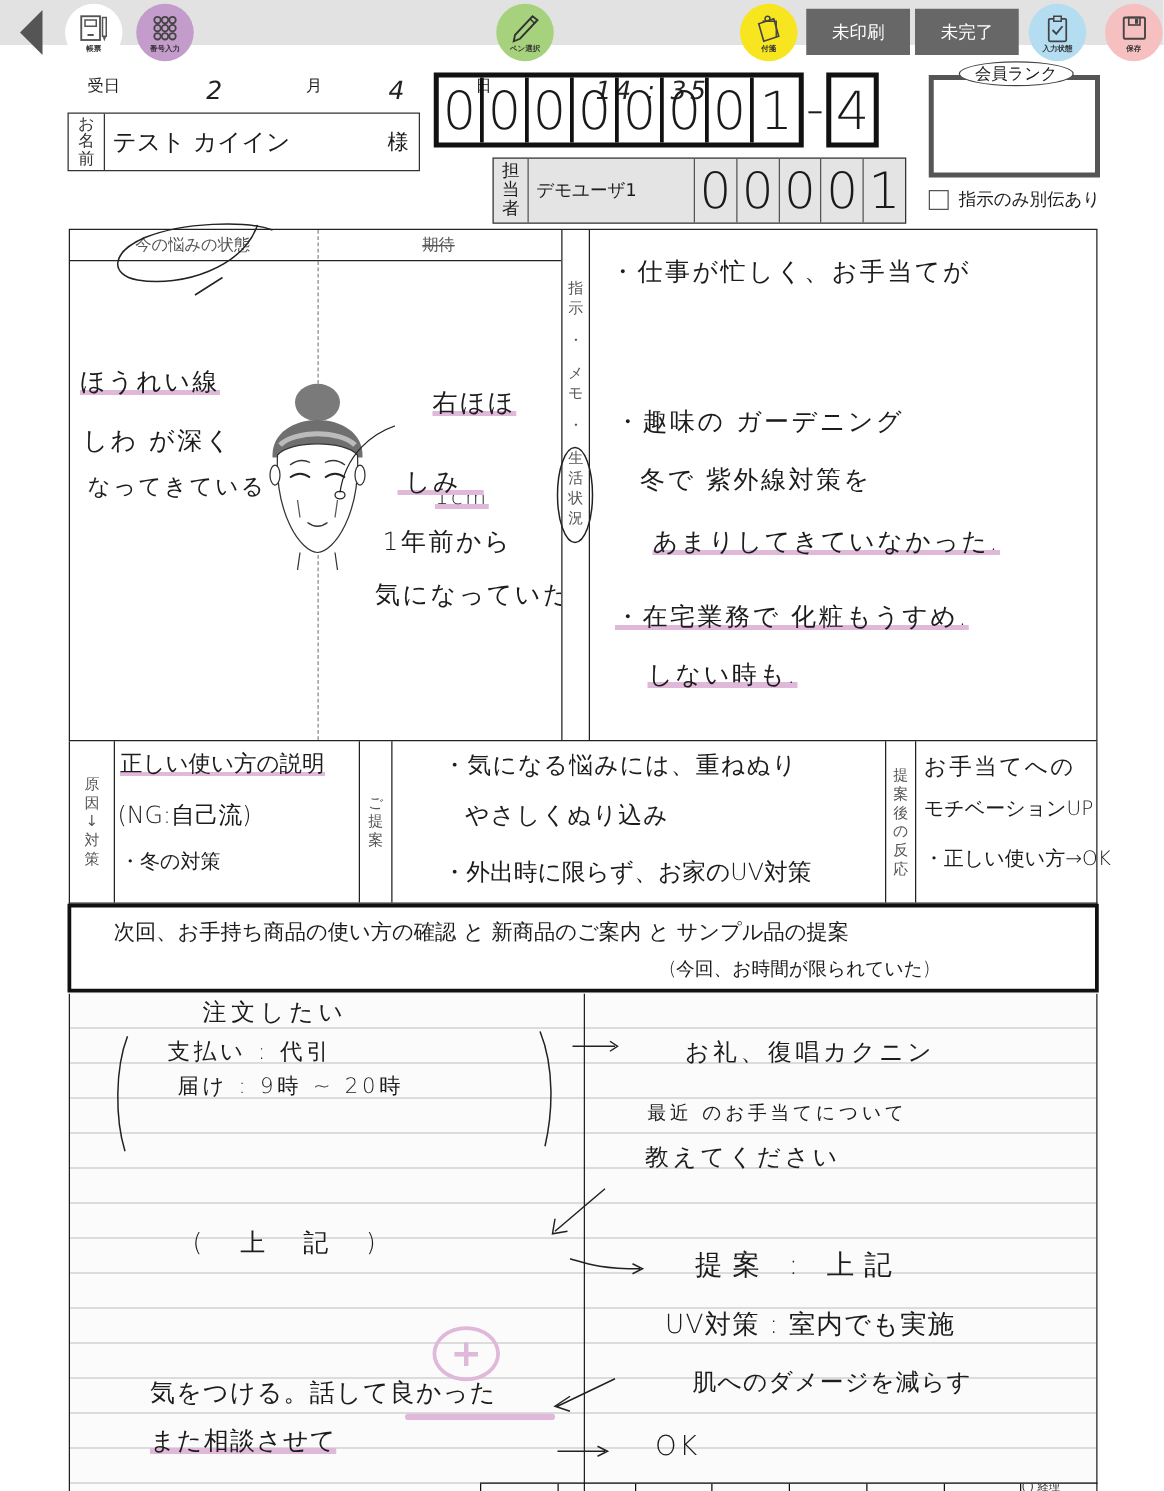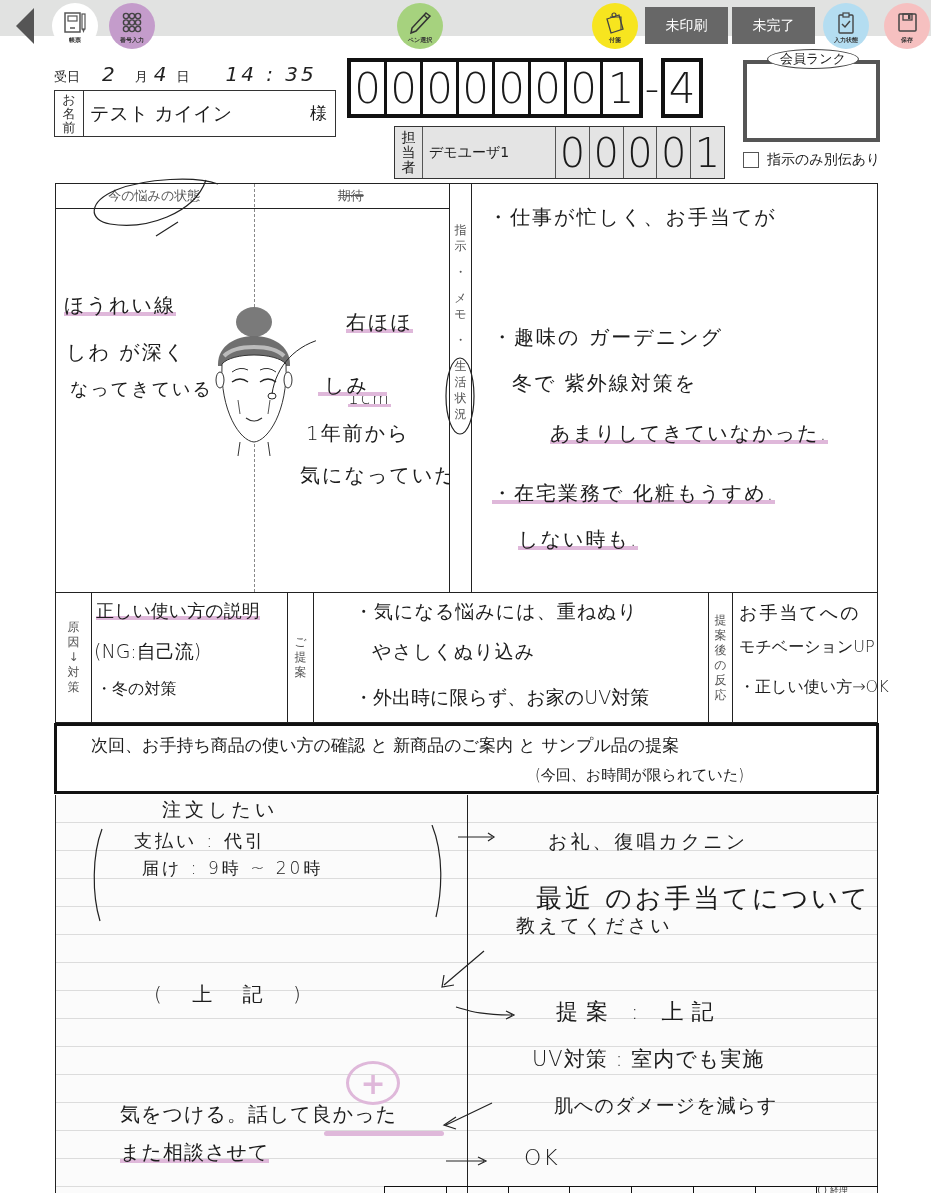--- a/index.html
+++ b/index.html
@@ -9,21 +9,21 @@
   
   .toolbar { position: absolute; left: 0; top: 0; width: 931px; height: 36px; background: #e1e2e1; }
   .back-btn { position: absolute; left: 14px; top: 7px; width: 22px; height: 38px; cursor: pointer; }
   .back-btn svg { width: 22px; height: 38px; }
   .circ-btn { position: absolute; top: 3px; width: 46px; height: 46px; border-radius: 50%; display: flex; flex-direction: column; align-items: center; justify-content: center; cursor: pointer; }
   .circ-btn svg { width: 26px; height: 24px; margin-top: 2px; }
   .circ-btn .lbl { font-size: 6px; font-weight: bold; color: #333; margin-top: 1px; line-height: 7px; white-space: nowrap; }
   .rect-btn { position: absolute; top: 7px; height: 37px; background: #676767; color: #fff; font-size: 14px; display: flex; align-items: center; justify-content: center; cursor: pointer; }
 
   
-  .recv-date { position: absolute; left: 54px; top: 60px; height: 26px; display: flex; align-items: flex-end; font-size: 13px; }
+  .recv-date { position: absolute; left: 70px; top: 60px; height: 26px; display: flex; align-items: flex-start; font-size: 13px; gap: 47px; }
   .hw { font-family: "DejaVu Sans", sans-serif; font-weight: 300; color: #222; }
   .recv-date .hw { font-size: 20px; font-style: italic; }
   .name-box { position: absolute; left: 54px; top: 90px; width: 282px; height: 47px; border: 1px solid #333; display: flex; }
   .name-box .vlabel { width: 29px; border-right: 1px solid #333; font-size: 13px; line-height: 14px; display: flex; flex-direction: column; align-items: center; justify-content: center; color: #333; }
   .name-box .name-val { flex: 1; font-size: 19px; padding-left: 6px; display: flex; align-items: center; }
   .name-box .sama { font-size: 17px; padding-right: 8px; display: flex; align-items: center; }
 
   .num-box { position: absolute; left: 347px; top: 58px; height: 60px; display: flex; align-items: center; }
   .num-digits { display: flex; border: 4px solid #111; height: 60px; }
   .num-digits span { width: 36px; height: 52px; border-right: 3px solid #111; font-size: 42px; font-weight: 300; display: flex; align-items: center; justify-content: center; }
@@ -254,21 +254,21 @@
     <span>状</span>
     <span>況</span>
   </div>
   <svg style="position:absolute;left:386px;top:172px;" width="36" height="84">
     <ellipse cx="18" cy="40" rx="14" ry="38" fill="none" stroke="#222" stroke-width="1.2"></ellipse>
   </svg>
 
   <div class="hand" style="left:432px;top:20px;">・仕事が忙しく、お手当てが</div>
   <div class="hand" style="left:436px;top:140px;">・趣味の ガーデニング</div>
   <div class="hand" style="left:456px;top:186px;">冬で 紫外線対策を</div>
-  <div class="hand" style="left:466px;top:236px;margin-left:28px;"><span class="hl">あまりしてきていなかった.</span></div>
+  <div class="hand" style="left:466px;top:236px;"><span class="hl">あまりしてきていなかった.</span></div>
   <div class="hand" style="left:436px;top:296px;"><span class="hl">・在宅業務で 化粧もうすめ.</span></div>
   <div class="hand" style="left:462px;top:342px;"><span class="hl">しない時も.</span></div>
 </div>
 
 <div class="sec2">
   <div class="vcol" style="width:36px;">
     <span>原</span>
       <span>因</span>
       <span>↓</span>
       <span>対</span>
@@ -327,21 +327,21 @@
 
   <svg style="position:absolute;left:380px;top:30px;" width="100" height="360">
     <path d="M22 12 L 56 12 M 52 8 L 58 12 L 52 16" fill="none" stroke="#222" stroke-width="1.2"></path>
     <path d="M48 126 L 8 160 M 8 150 L 6 162 L 18 160" fill="none" stroke="#222" stroke-width="1.2"></path>
     <path d="M20 182 C 34 186, 44 190, 76 190 M 70 186 L 78 190 L 70 194" fill="none" stroke="#222" stroke-width="1.2"></path>
     <path d="M56 278 L 10 300 M 20 292 L 8 300 L 20 304" fill="none" stroke="#222" stroke-width="1.2"></path>
     <path d="M10 336 L 48 336 M 42 332 L 50 336 L 42 340" fill="none" stroke="#222" stroke-width="1.2"></path>
   </svg>
 
   <div class="hand" style="left:492px;top:34px;font-size:19px;letter-spacing:3px;">お礼、復唱カクニン</div>
-  <div class="hand" style="left:480px;top:86px;font-size:26px;letter-spacing:3px;">最近 のお手当てについて</div>
+  <div class="hand" style="left:462px;top:86px;font-size:15px;letter-spacing:3px;">最近 のお手当てについて</div>
   <div class="hand" style="left:460px;top:118px;font-size:19px;letter-spacing:3px;">教えてください</div>
   <div class="hand" style="left:500px;top:202px;font-size:22px;letter-spacing:8px;">提案 : 上記</div>
   <div class="hand" style="left:476px;top:250px;font-size:21px;letter-spacing:1px;">UV対策 : 室内でも実施</div>
   <div class="hand" style="left:498px;top:298px;font-size:19px;letter-spacing:1px;">肌へのダメージを減らす</div>
   <div class="hand" style="left:468px;top:350px;font-size:22px;">OK</div>
 </div>
 
 <div class="footer-grid">
   <div></div>
     <div></div>

